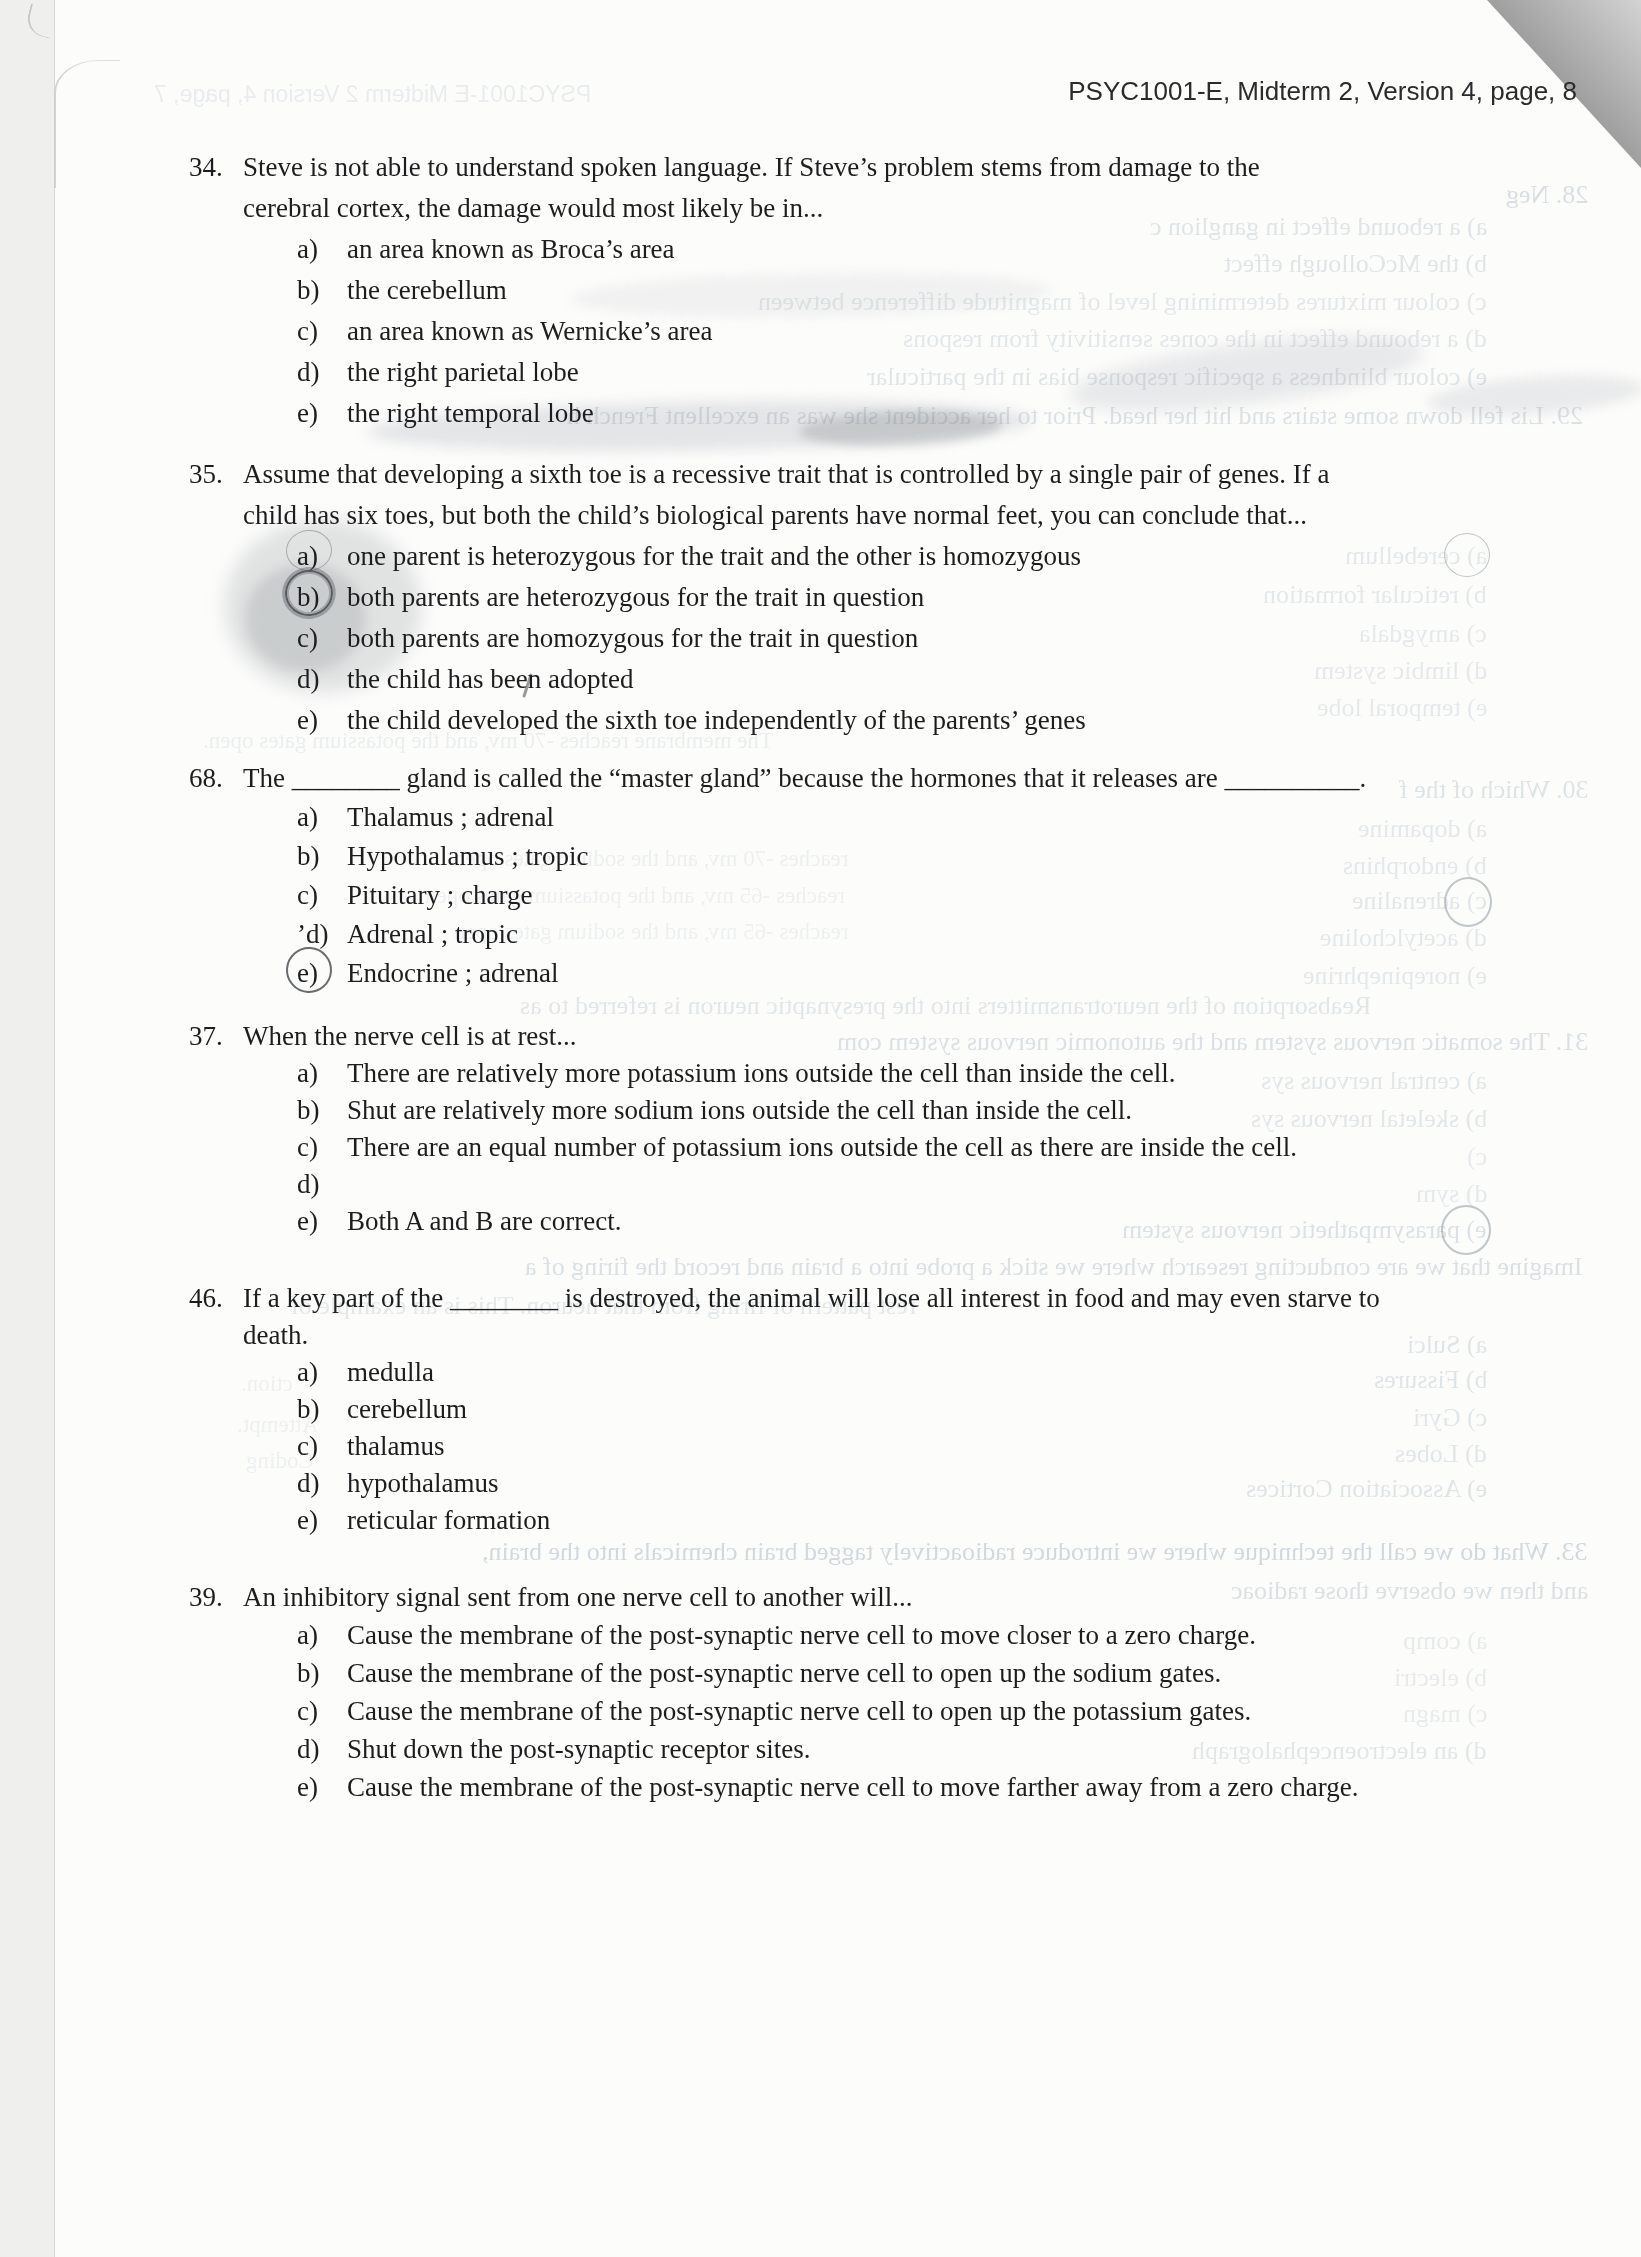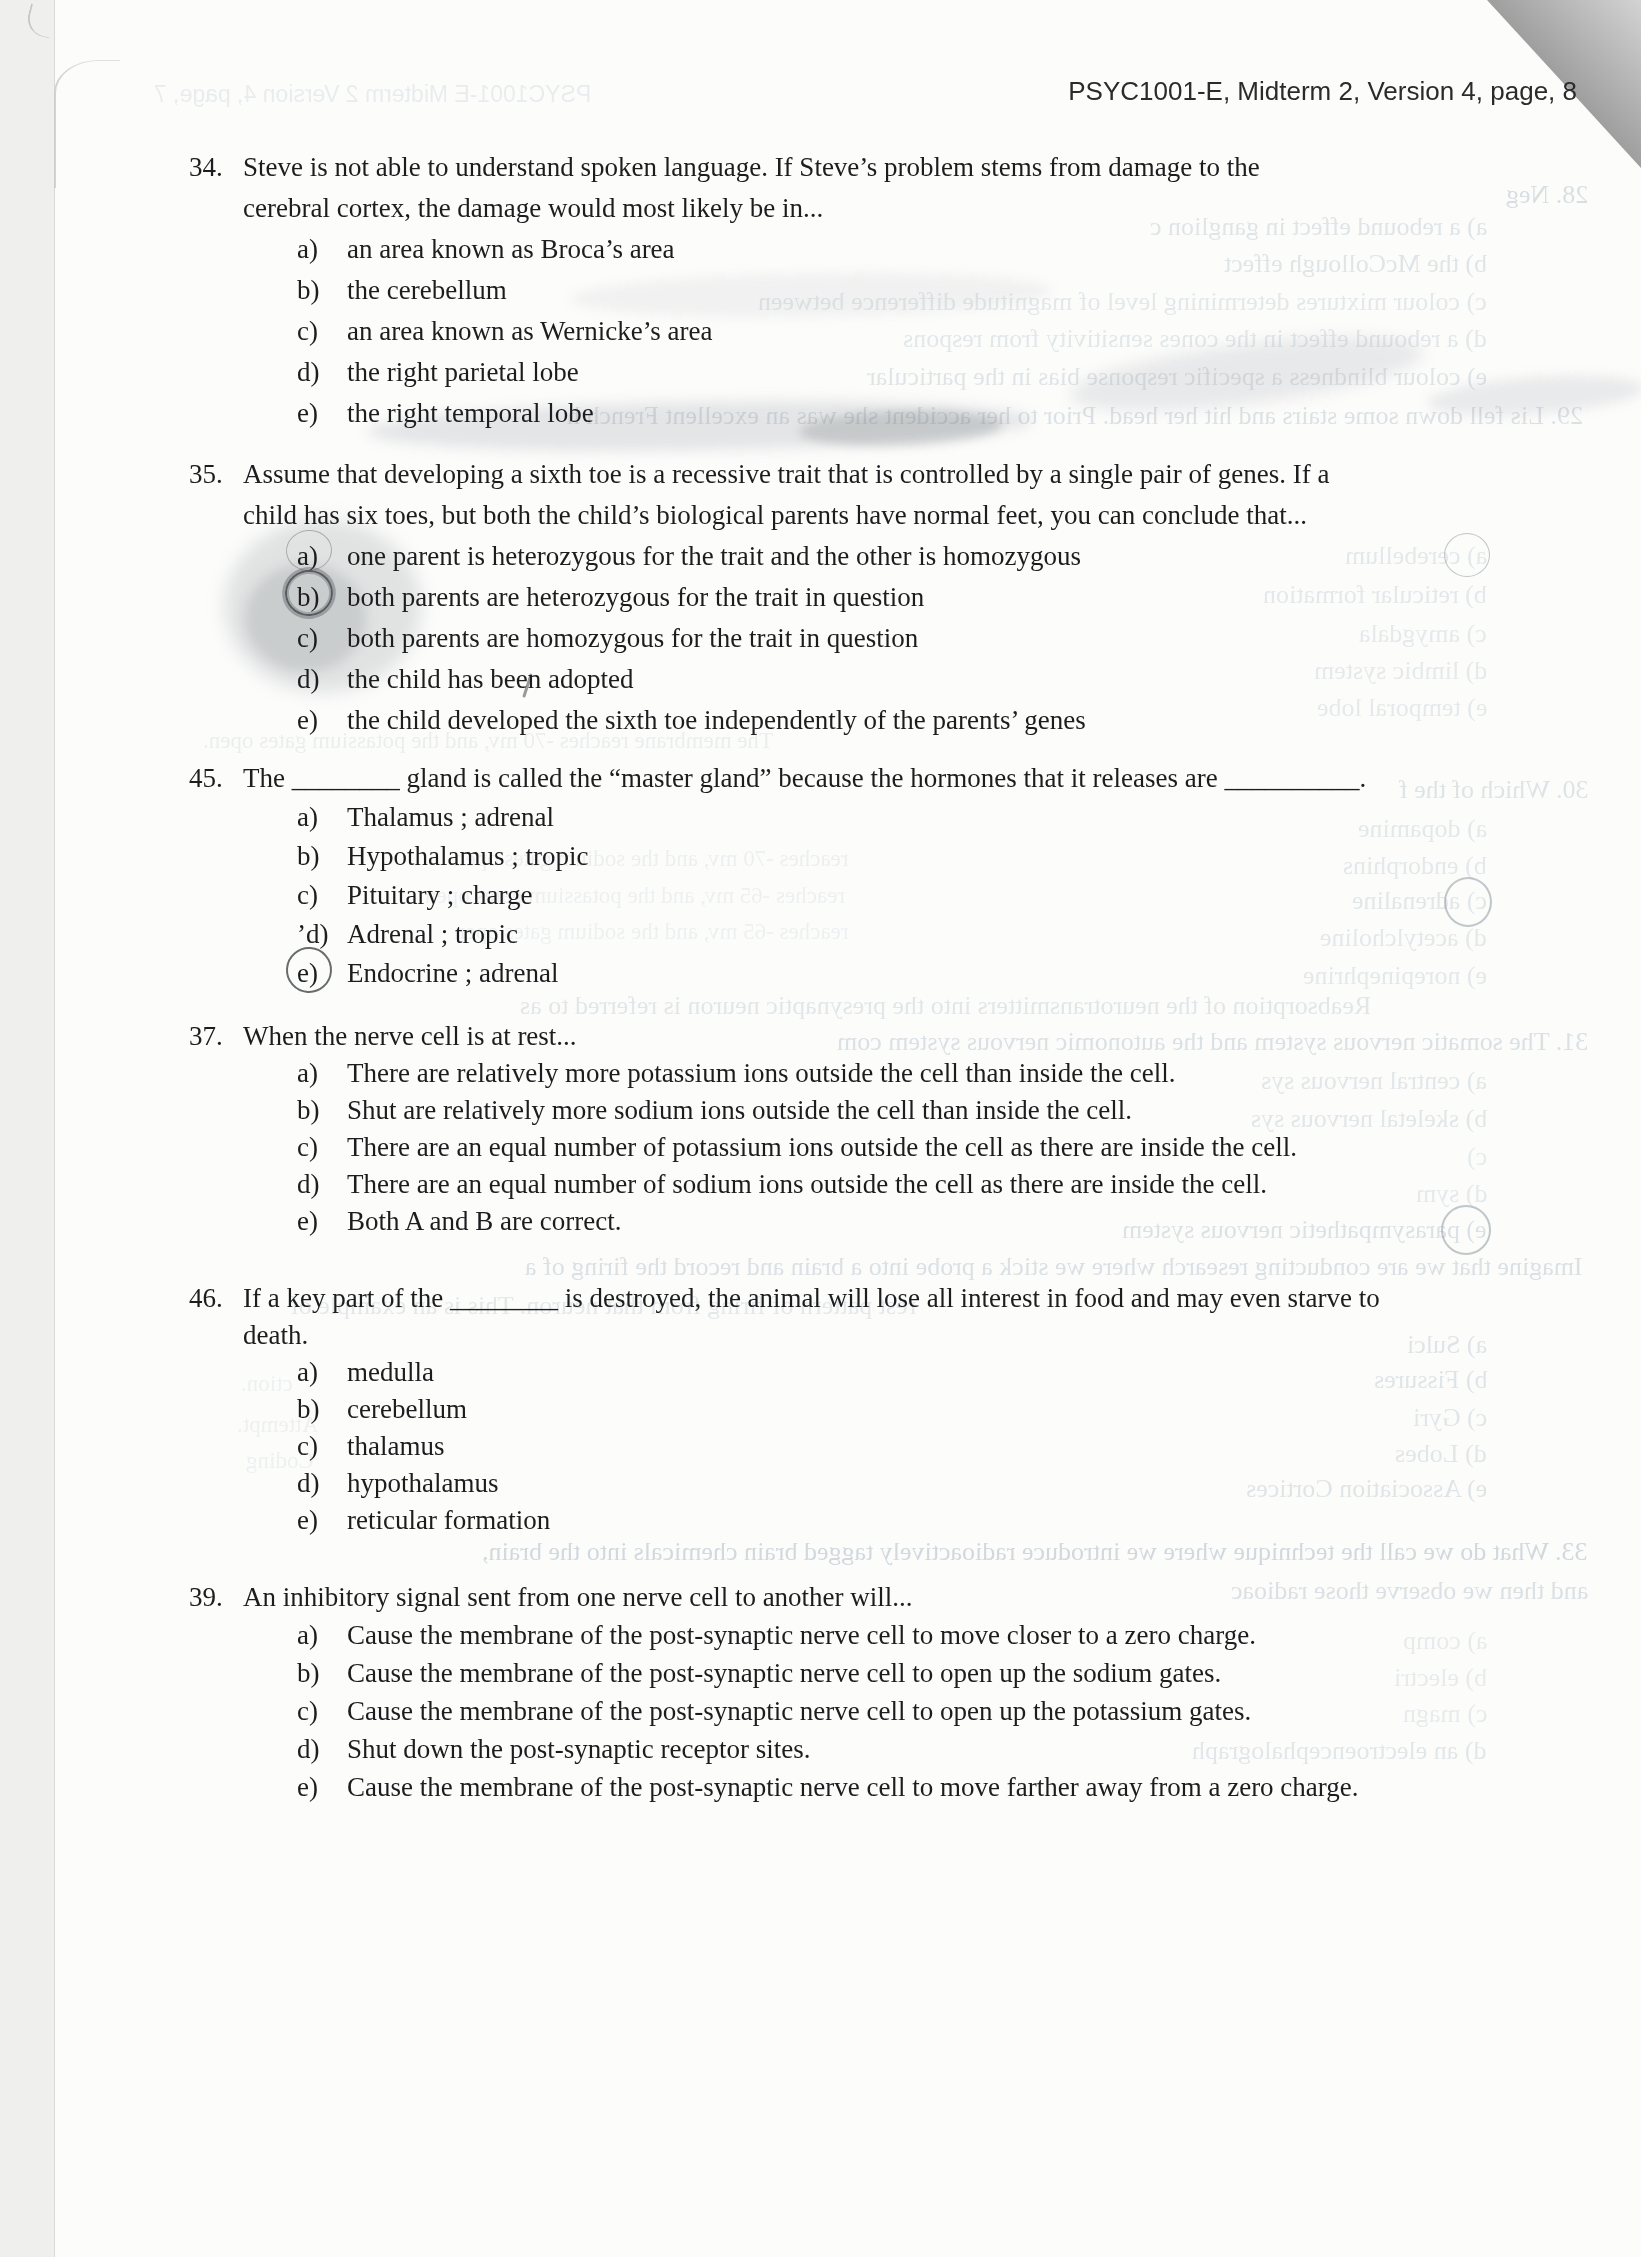--- a/index.html
+++ b/index.html
@@ -174,21 +174,21 @@
         <div class="opt">
           <span class="opt-letter"><span>d)</span></span>
           <span class="opt-text">the child has been adopted</span>
         </div>
         <div class="opt">
           <span class="opt-letter"><span>e)</span></span>
           <span class="opt-text">the child developed the sixth toe independently of the parents’ genes</span>
         </div>
       </div>
       <div class="question" style="top: 759px; line-height: 39px;">
-        <div class="q-line"><span class="q-num">45.</span><span>The ________ gland is called the “master gland” because the hormones that it releases are __________.</span></div>
+        <div class="q-line"><span class="q-num">68.</span><span>The ________ gland is called the “master gland” because the hormones that it releases are __________.</span></div>
         <div class="opt">
           <span class="opt-letter"><span>a)</span></span>
           <span class="opt-text">Thalamus ;  adrenal</span>
         </div>
         <div class="opt">
           <span class="opt-letter"><span>b)</span></span>
           <span class="opt-text">Hypothalamus ;  tropic</span>
         </div>
         <div class="opt">
           <span class="opt-letter"><span>c)</span></span>
@@ -212,21 +212,20 @@
         <div class="opt">
           <span class="opt-letter"><span>b)</span></span>
           <span class="opt-text">Shut are relatively more sodium ions outside the cell than inside the cell.</span>
         </div>
         <div class="opt">
           <span class="opt-letter"><span>c)</span></span>
           <span class="opt-text">There are an equal number of potassium ions outside the cell as there are inside the cell.</span>
         </div>
         <div class="opt">
           <span class="opt-letter"><span>d)</span></span>
-          <span class="opt-text">There are an equal number of sodium ions outside the cell as there are inside the cell.</span>
         </div>
         <div class="opt">
           <span class="opt-letter"><span>e)</span></span>
           <span class="opt-text">Both A and B are correct.</span>
         </div>
       </div>
       <div class="question" style="top: 1280px; line-height: 37px;">
         <div class="q-line"><span class="q-num">46.</span><span>If a key part of the ________ is destroyed, the animal will lose all interest in food and may even starve to</span></div>
         <div class="q-line q-cont"><span>death.</span></div>
         <div class="opt">

